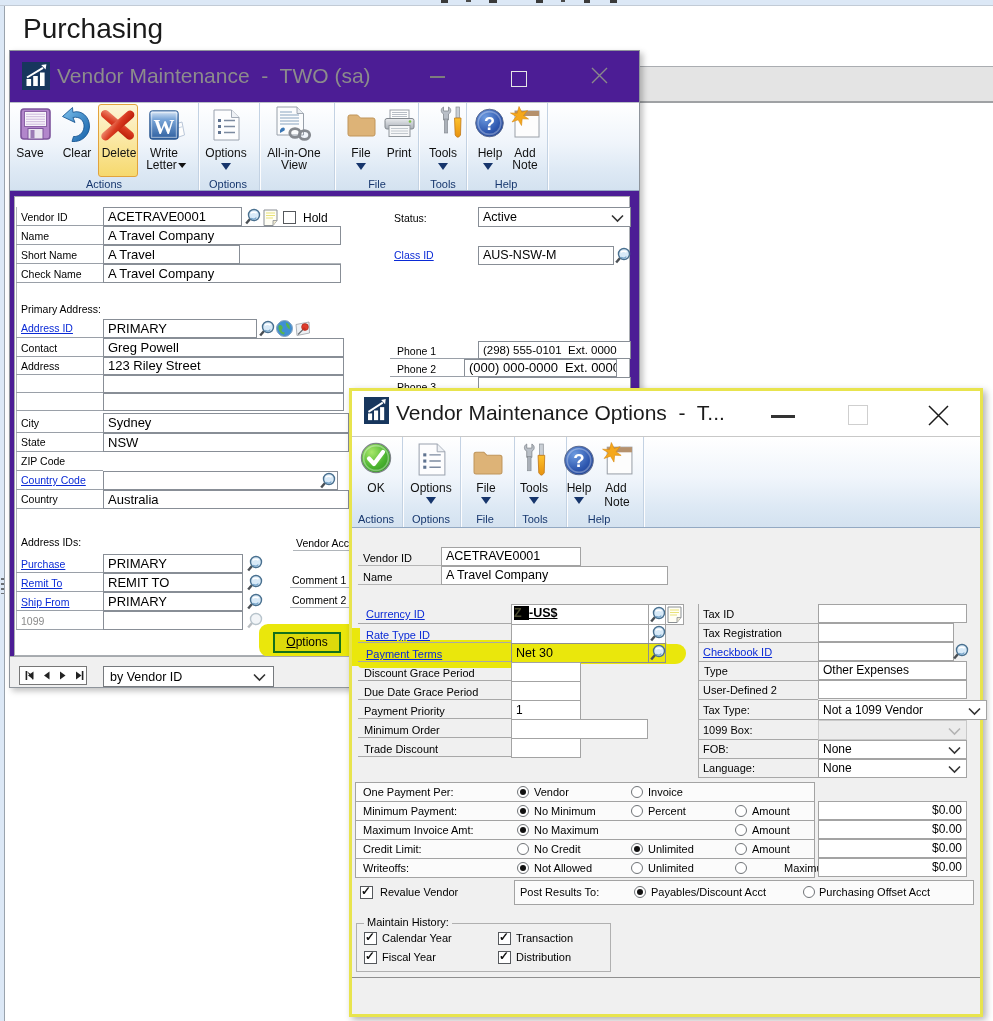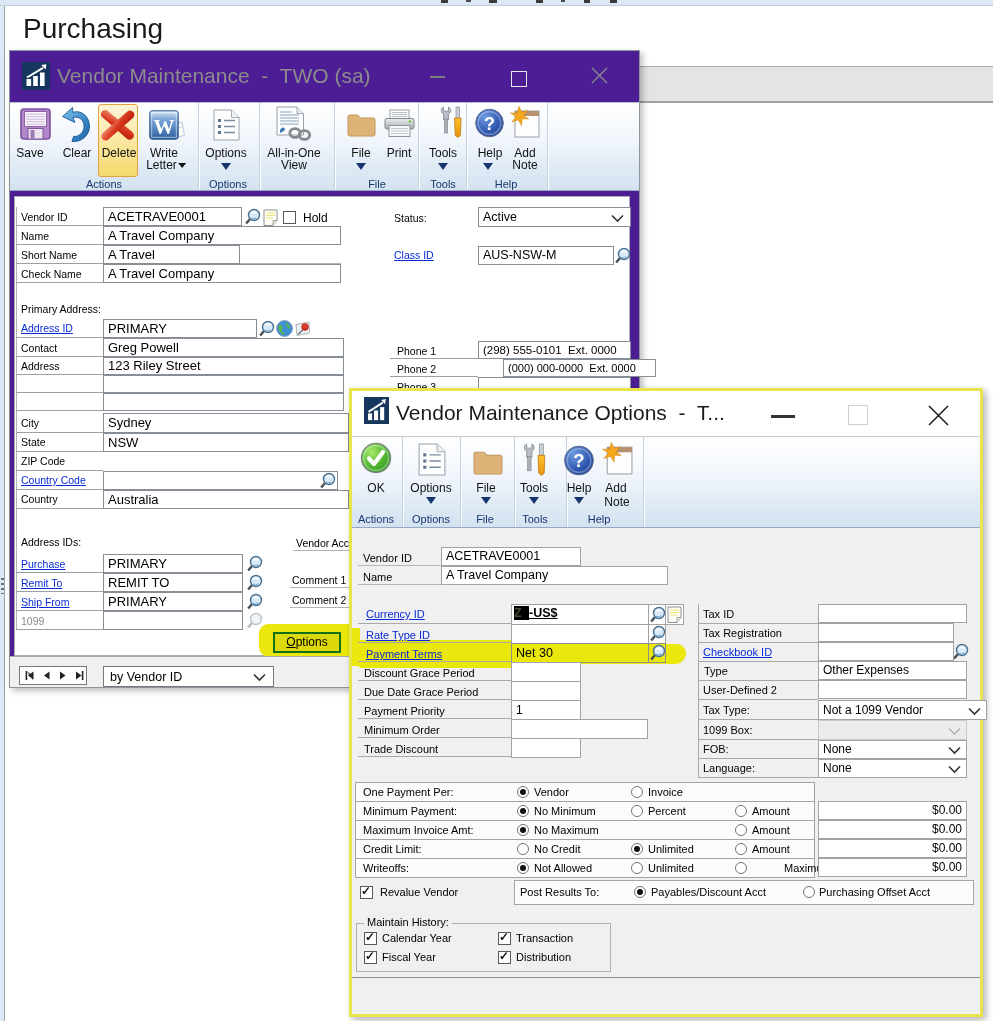--- a/index.html
+++ b/index.html
@@ -370,21 +370,21 @@
         </svg></div>
     <div class="lbl link" style="left:379px;top:52px;">Class ID</div>
     <div class="box" style="left:463px;top:49px;width:136px;height:19px;line-height:17px;font-size:12.5px;">AUS-NSW-M</div>
     <div class="abs" style="left:599px;top:50px;"><svg width="17" height="17" viewBox="0 0 17 17">
           <use href="#luic"></use>
         </svg></div>
     <div class="lbl" style="left:382px;top:148px;">Phone 1</div>
     <div class="lbl" style="left:382px;top:166px;">Phone 2</div>
     <div class="lbl" style="left:382px;top:184px;">Phone 3</div>
     <div class="box" style="left:463px;top:144px;width:153px;height:18px;line-height:16px;font-size:11.5px;">(298) 555-0101&nbsp; Ext. 0000</div>
-    <div class="box" style="left:488px;top:162px;width:153px;height:18px;line-height:16px;font-size:11px;">(000) 000-0000&nbsp; Ext. 0000</div>
+    <div class="box" style="left:449px;top:162px;width:153px;height:18px;line-height:16px;font-size:13px;">(000) 000-0000&nbsp; Ext. 0000</div>
     <div class="box" style="left:463px;top:180px;width:153px;height:18px;"></div>
     <div class="hline" style="left:375px;top:161px;width:88px;"></div>
     <div class="hline" style="left:375px;top:179px;width:88px;"></div>
   </div>
 
   <div class="abs" style="left:0;top:605px;width:629px;height:30px;background:#f0f0f0;border-top:1px solid #a5a9ad;">
     <div class="abs" style="left:9px;top:9px;width:68px;height:19px;background:#fff;border:1px solid #777;box-sizing:border-box;">
       <svg width="66" height="17">
         <g fill="#222">
             <path d="M7 4 L7 13 M13 8.5 L7 4.5 13 13z"></path>

